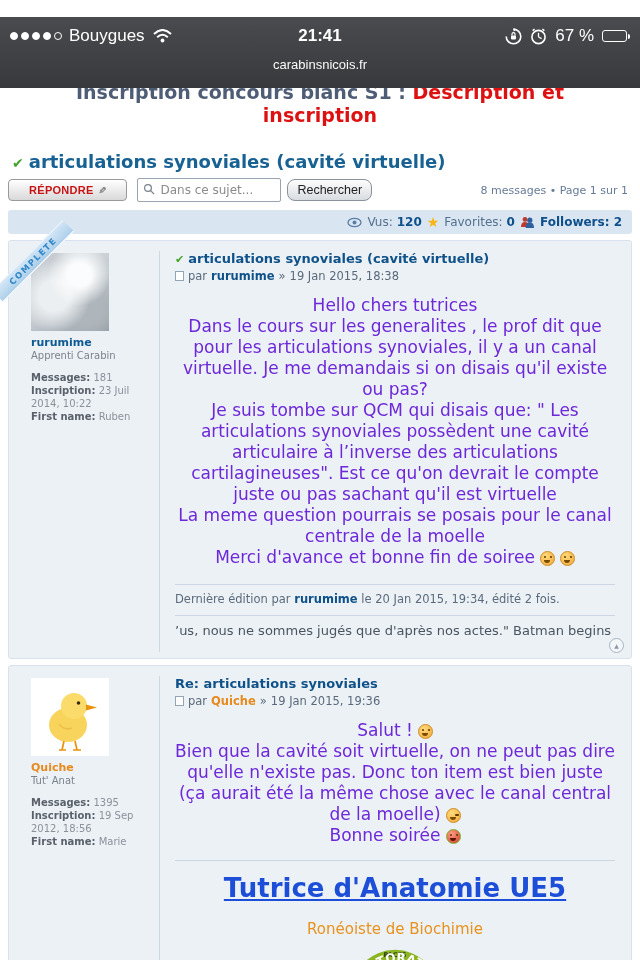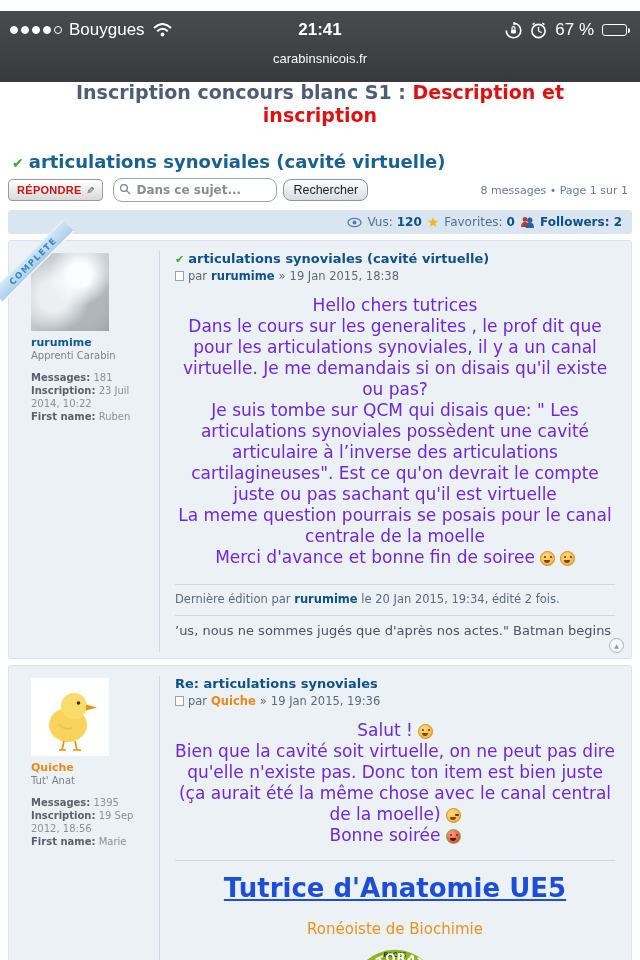--- a/index.html
+++ b/index.html
@@ -1,21 +1,21 @@
 <!DOCTYPE html>
 <html><head>
 <meta charset="utf-8">
 <style>
   html,body{margin:0;padding:0;}
   body{width:640px;height:960px;position:relative;overflow:hidden;background:#fff;
        font-family:"DejaVu Sans",sans-serif;-webkit-font-smoothing:antialiased;}
   .screen{position:absolute;inset:0;width:640px;height:960px;overflow:hidden;background:#fff;}
 
   
-  .topbar{position:absolute;top:11px;left:0;right:0;height:71px;z-index:40;
+  .topbar{position:absolute;top:17px;left:0;right:0;height:71px;z-index:40;
           background:linear-gradient(#4a4b4f,#38393d);color:#fff;
           font-family:"Liberation Sans",sans-serif;}
   .status-row{height:38px;display:flex;align-items:center;padding:0 10px;position:relative;}
   .sig-dots{display:flex;align-items:center;gap:3px;margin-right:7px;}
   .dot{width:8px;height:8px;border-radius:50%;border:1px solid #fff;box-sizing:border-box;}
   .dot.f{background:#fff;}
   .carrier{font-size:17px;margin-right:8px;}
   .time{position:absolute;left:0;right:0;text-align:center;font-size:17px;font-weight:bold;pointer-events:none;}
   .right-icons{margin-left:auto;display:flex;align-items:center;gap:8px;z-index:2;}
   .batt-pct{font-size:17px;}
@@ -31,26 +31,26 @@
   .hdr .lnk-blue{color:#2222cc;}
   .hdr2{font-weight:bold;font-size:19px;line-height:23px;text-align:center;color:#4e5d75;
         max-width:540px;margin:2px auto 0;}
   .hdr2 .lnk-red{color:#dd1111;}
 
   
   .topic-title{margin:24px 12px 6px;font-size:18px;font-weight:bold;color:#186293;}
   .check{color:#43a32a;font-size:14px;margin-right:5px;}
   .toolbar{display:flex;align-items:center;margin:4px 8px 0;}
   .btn-reply{display:inline-flex;align-items:center;gap:4px;border:1px solid #9a9a9a;border-radius:4px;
-             background:linear-gradient(#ffffff,#d9d9d9);padding:4px 8px;
+             background:linear-gradient(#ffffff,#d9d9d9);padding:4px 20px;
              color:#c81414;font-weight:bold;font-size:11px;letter-spacing:.3px;cursor:pointer;}
   .btn-reply .pencil{color:#555;font-size:10px;transform:scaleX(-1);font-weight:normal;}
   .searchbox{position:relative;margin-left:10px;}
-  .searchbox input{width:118px;height:22px;border:1px solid #9aa4ae;border-radius:9px;
-                   padding:0 22px 0 22px;font-size:12px;color:#333;font-family:"DejaVu Sans",sans-serif;font-weight:bold;}
+  .searchbox input{width:118px;height:22px;border:1px solid #9aa4ae;border-radius:2px;
+                   padding:0 2px 0 22px;font-size:12px;color:#333;font-family:"DejaVu Sans",sans-serif;}
   .searchbox input::placeholder{color:#8b8b8b;}
   .mag{position:absolute;left:6px;top:5px;}
   .btn-search{margin-left:6px;border:1px solid #8a929a;border-radius:8px;
               background:linear-gradient(#fdfdfd,#d8dce1);padding:3px 9px;font-size:12.5px;color:#222;
               font-family:Liberation Sans, sans-serif;cursor:pointer;}
   .pagination{margin-left:auto;font-size:11px;color:#667a96;padding-right:4px;}
 
   .statsbar{margin:8px 8px 0;background:#d9e6f2;border-radius:3px;padding:5px 10px;
             display:flex;align-items:center;justify-content:flex-end;gap:5px;
             font-size:12px;color:#54708e;}

